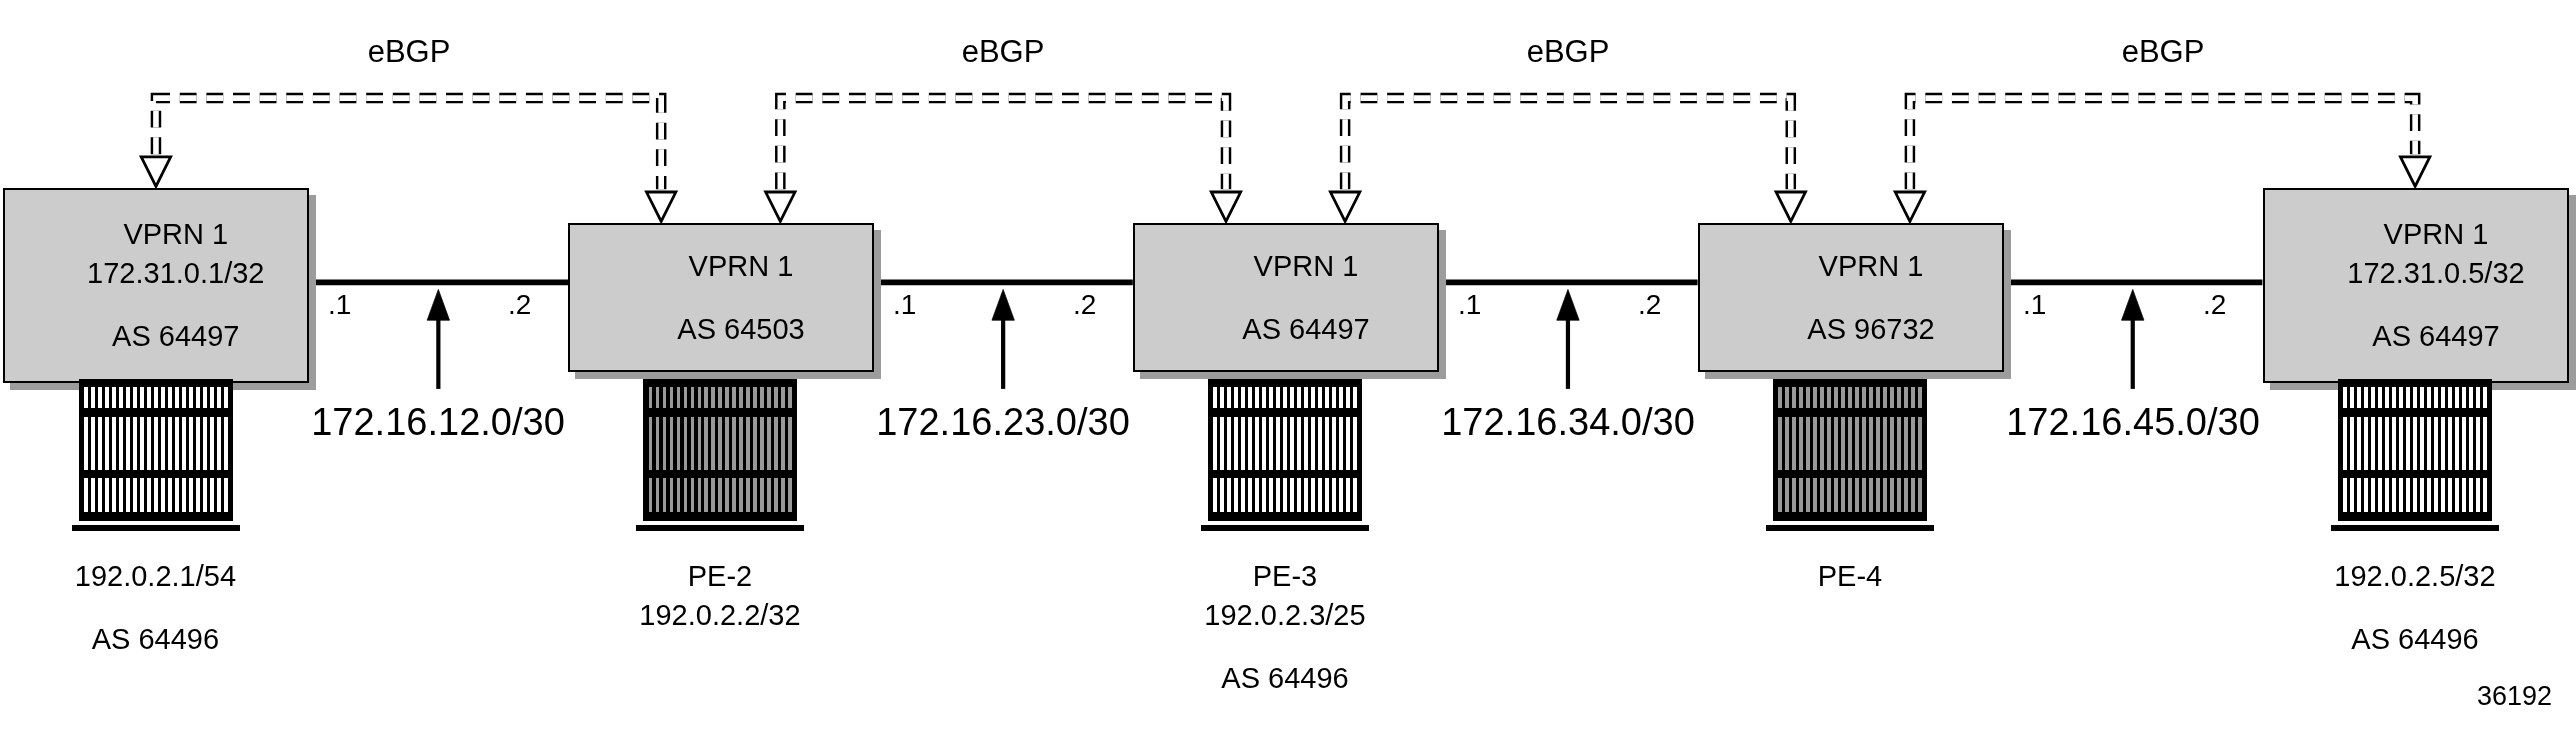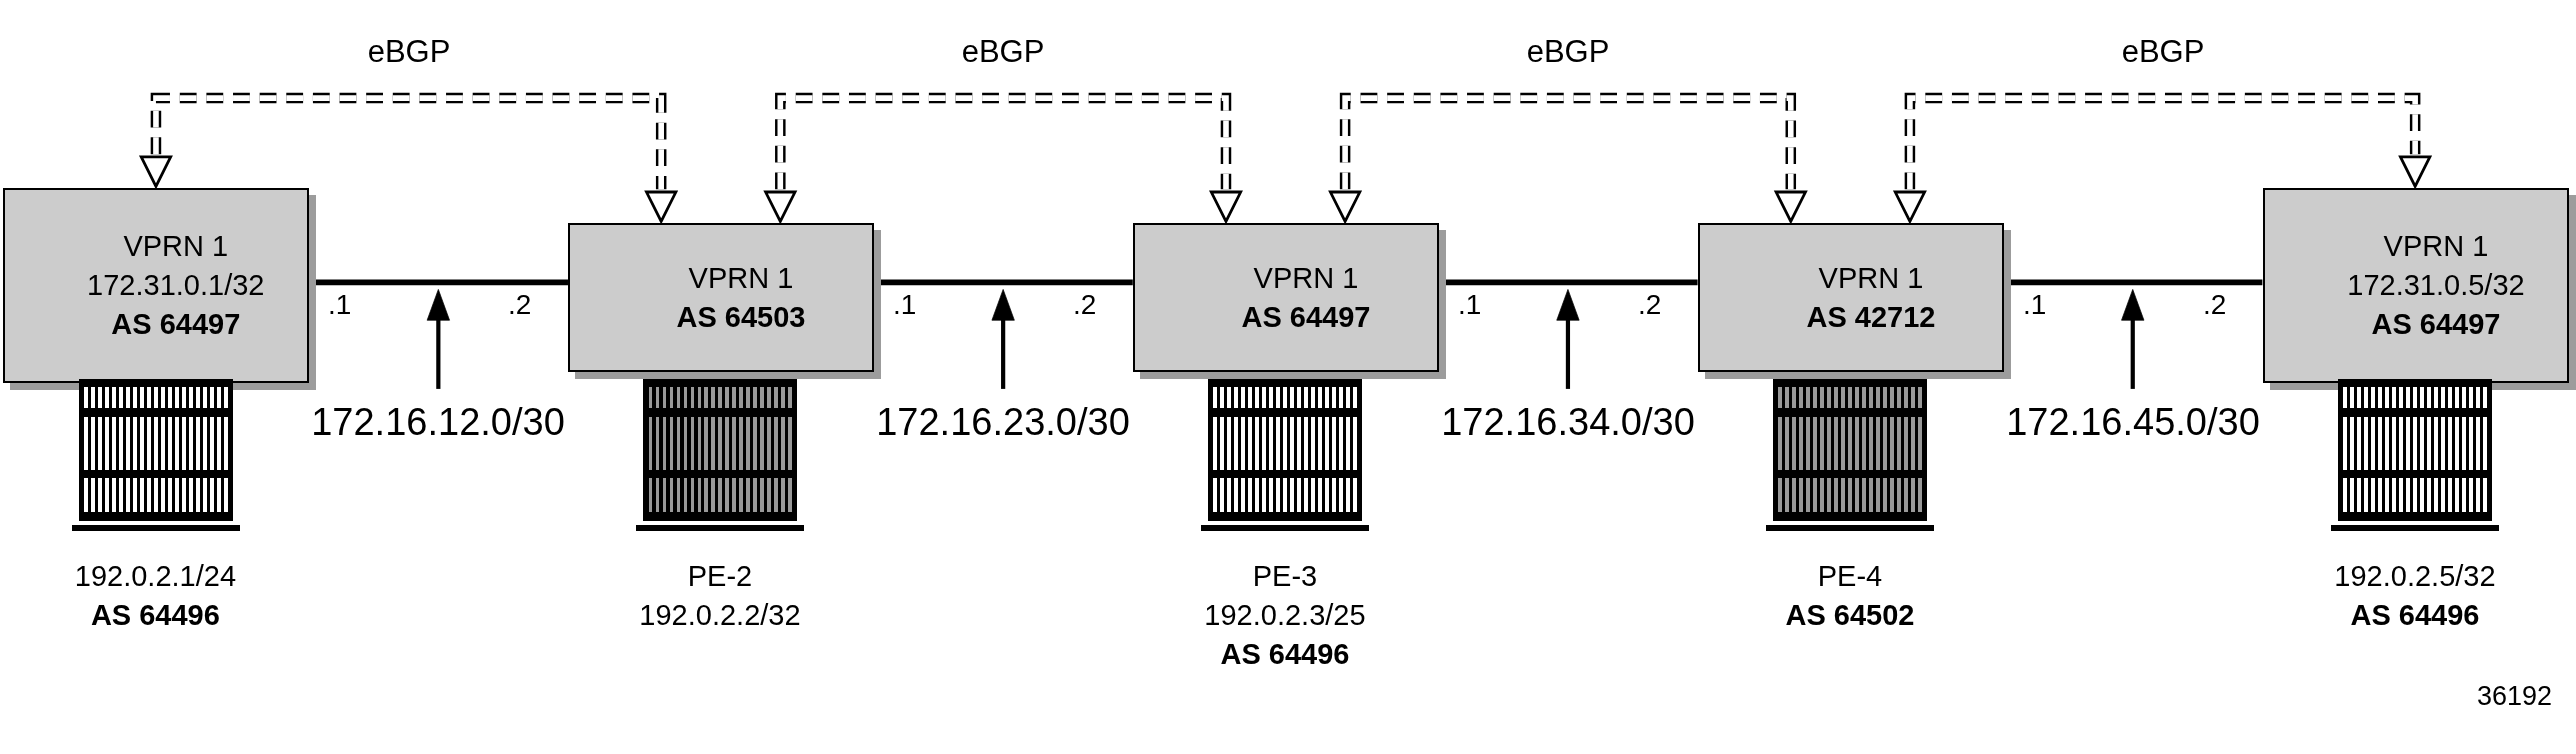--- a/index.html
+++ b/index.html
@@ -9,21 +9,21 @@
 
   
   .vprn-box{
     position:absolute;z-index:2;width:306px;background:#cccccc;
     border:2.1px solid #000;box-shadow:7px 7px 0 #9c9c9c;
     display:flex;flex-direction:column;justify-content:center;align-items:center;
     text-align:center;font-size:29px;line-height:39px;box-sizing:border-box;padding-left:40px;
   }
   .vprn-box.three{top:188px;height:195px;}
   .vprn-box.two{top:223px;height:149px;}
-  .bold{font-weight:bold;}
+  .bold{font-weight:normal;margin-top:24px;}
 
   
   .router{position:absolute;z-index:2;top:379px;width:154px;}
   .r-bar{height:8.4px;background:#000;}
   .r-hatch{border-left:2.1px solid #000;border-right:2.1px solid #000;box-sizing:border-box;}
   .light .r-hatch{background:repeating-linear-gradient(90deg,#000 0 2.8px,#fff 2.8px 7px);}
   .dark  .r-hatch{background:repeating-linear-gradient(90deg,#000 0 3.5px,#999 3.5px 7px);}
   .h1{height:21px}.h2{height:53px}.h3{height:34px}
   .r-base{position:relative;left:-7px;width:168px;height:6.3px;background:#000;margin-top:4.2px;}
 
@@ -106,21 +106,21 @@
   <div class="vprn-box two" style="left:568px">
     <div>VPRN 1</div>
     <div class="bold">AS 64503</div>
   </div>
   <div class="vprn-box two" style="left:1133px">
     <div>VPRN 1</div>
     <div class="bold">AS 64497</div>
   </div>
   <div class="vprn-box two" style="left:1698px">
     <div>VPRN 1</div>
-    <div class="bold">AS 42712</div>
+    <div class="bold">AS 96732</div>
   </div>
   <div class="vprn-box three" style="left:2263px">
     <div>VPRN 1</div>
     <div>172.31.0.5/32</div>
     <div class="bold">AS 64497</div>
   </div>
 
   <div class="iplabel" style="left:328px">.1</div>
   <div class="iplabel" style="left:508px">.2</div>
   <div class="iplabel" style="left:893px">.1</div>
@@ -180,35 +180,34 @@
       <div class="r-hatch h1"></div>
       <div class="r-bar"></div>
     <div class="r-hatch h2"></div>
       <div class="r-bar"></div>
       <div class="r-hatch h3"></div>
     <div class="r-bar"></div>
       <div class="r-base"></div>
   </div>
 
   <div class="node-label" style="left:1.4px">
-    <div>192.0.2.1/24</div>
+    <div>192.0.2.1/54</div>
     <div class="bold">AS 64496</div>
   </div>
   <div class="node-label" style="left:566px">
     <div>PE-2</div>
     <div>192.0.2.2/32</div>
   </div>
   <div class="node-label" style="left:1131px">
     <div>PE-3</div>
     <div>192.0.2.3/25</div>
     <div class="bold">AS 64496</div>
   </div>
   <div class="node-label" style="left:1696px">
     <div>PE-4</div>
-    <div class="bold">AS 64502</div>
   </div>
   <div class="node-label" style="left:2261px">
     <div>192.0.2.5/32</div>
     <div class="bold">AS 64496</div>
   </div>
 
   <div class="fignum">36192</div>
 
 </div>
 

